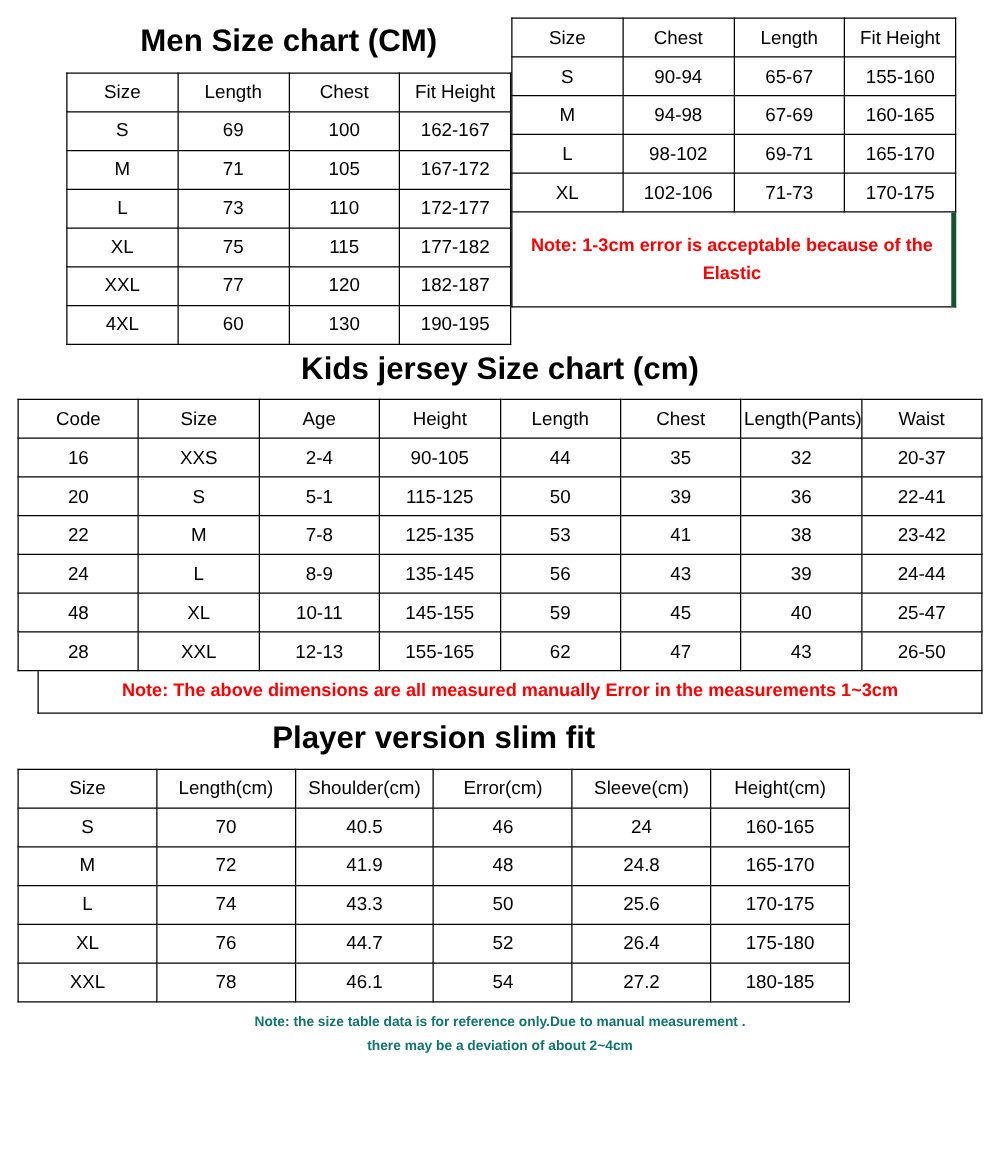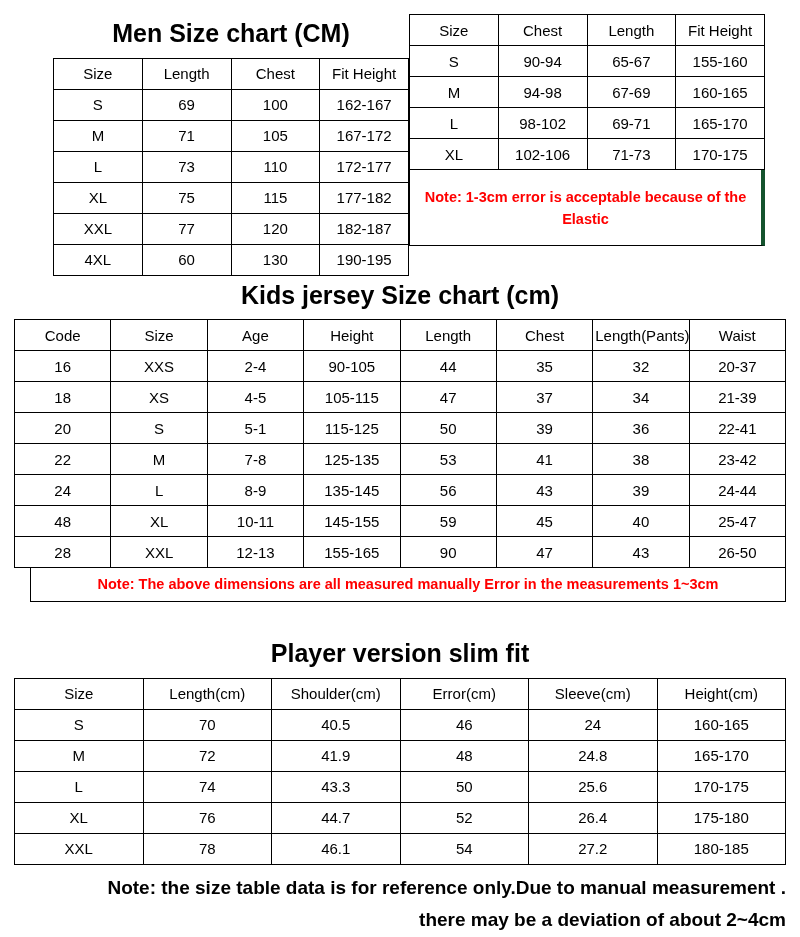--- a/index.html
+++ b/index.html
@@ -78,26 +78,26 @@
   .women-note {
     padding: 16px 10px 14px 10px;
   }
   .full-note-cell {
     border: 1px solid #000;
     border-top: none;
     padding: 5px 4px 6px 4px;
     margin-left: 16px;
   }
   .kids-wrap { width: 772px; }
-  .player-wrap { width: 772px; margin-top: 32px; }
+  .player-wrap { width: 666px; }
   .bottom-note {
-    color: #000000;
+    color: #0f766e;
     font-weight: bold;
-    font-size: 19px;
-    text-align: right;
+    font-size: 11px;
+    text-align: center;
     line-height: 1.7;
     padding: 7px 0 0 0;
   }
   .bottom-note .l2 { display: block; }
 </style>
 </head>
 <body>
 
 <div class="page">
 
@@ -219,30 +219,20 @@
           <td>16</td>
           <td>XXS</td>
           <td>2-4</td>
           <td>90-105</td>
           <td>44</td>
           <td>35</td>
           <td>32</td>
           <td>20-37</td>
         </tr>
         <tr>
-          <td>18</td>
-          <td>XS</td>
-          <td>4-5</td>
-          <td>105-115</td>
-          <td>47</td>
-          <td>37</td>
-          <td>34</td>
-          <td>21-39</td>
-        </tr>
-        <tr>
           <td>20</td>
           <td>S</td>
           <td>5-1</td>
           <td>115-125</td>
           <td>50</td>
           <td>39</td>
           <td>36</td>
           <td>22-41</td>
         </tr>
         <tr>
@@ -273,21 +263,21 @@
           <td>59</td>
           <td>45</td>
           <td>40</td>
           <td>25-47</td>
         </tr>
         <tr>
           <td>28</td>
           <td>XXL</td>
           <td>12-13</td>
           <td>155-165</td>
-          <td>90</td>
+          <td>62</td>
           <td>47</td>
           <td>43</td>
           <td>26-50</td>
         </tr>
       </tbody>
     </table>
     <div class="full-note-cell">
       <div class="note">Note: The above dimensions are all measured manually Error in the measurements 1~3cm</div>
     </div>
   </div>

